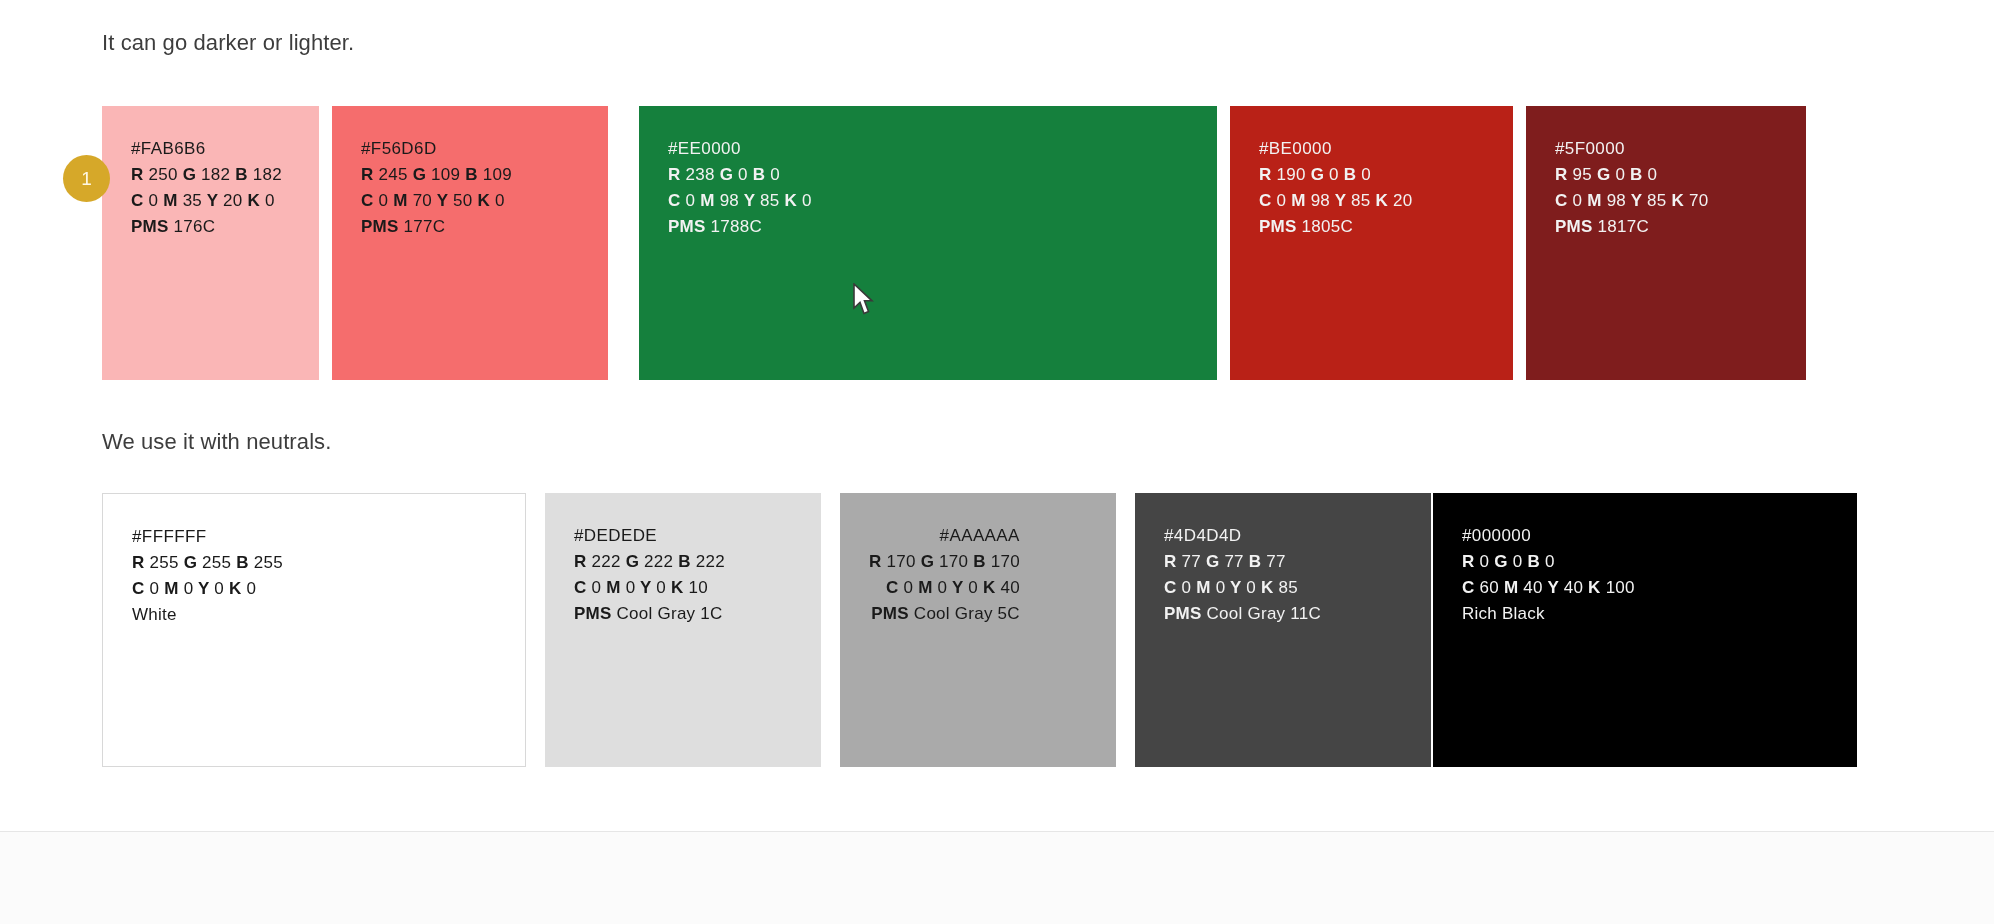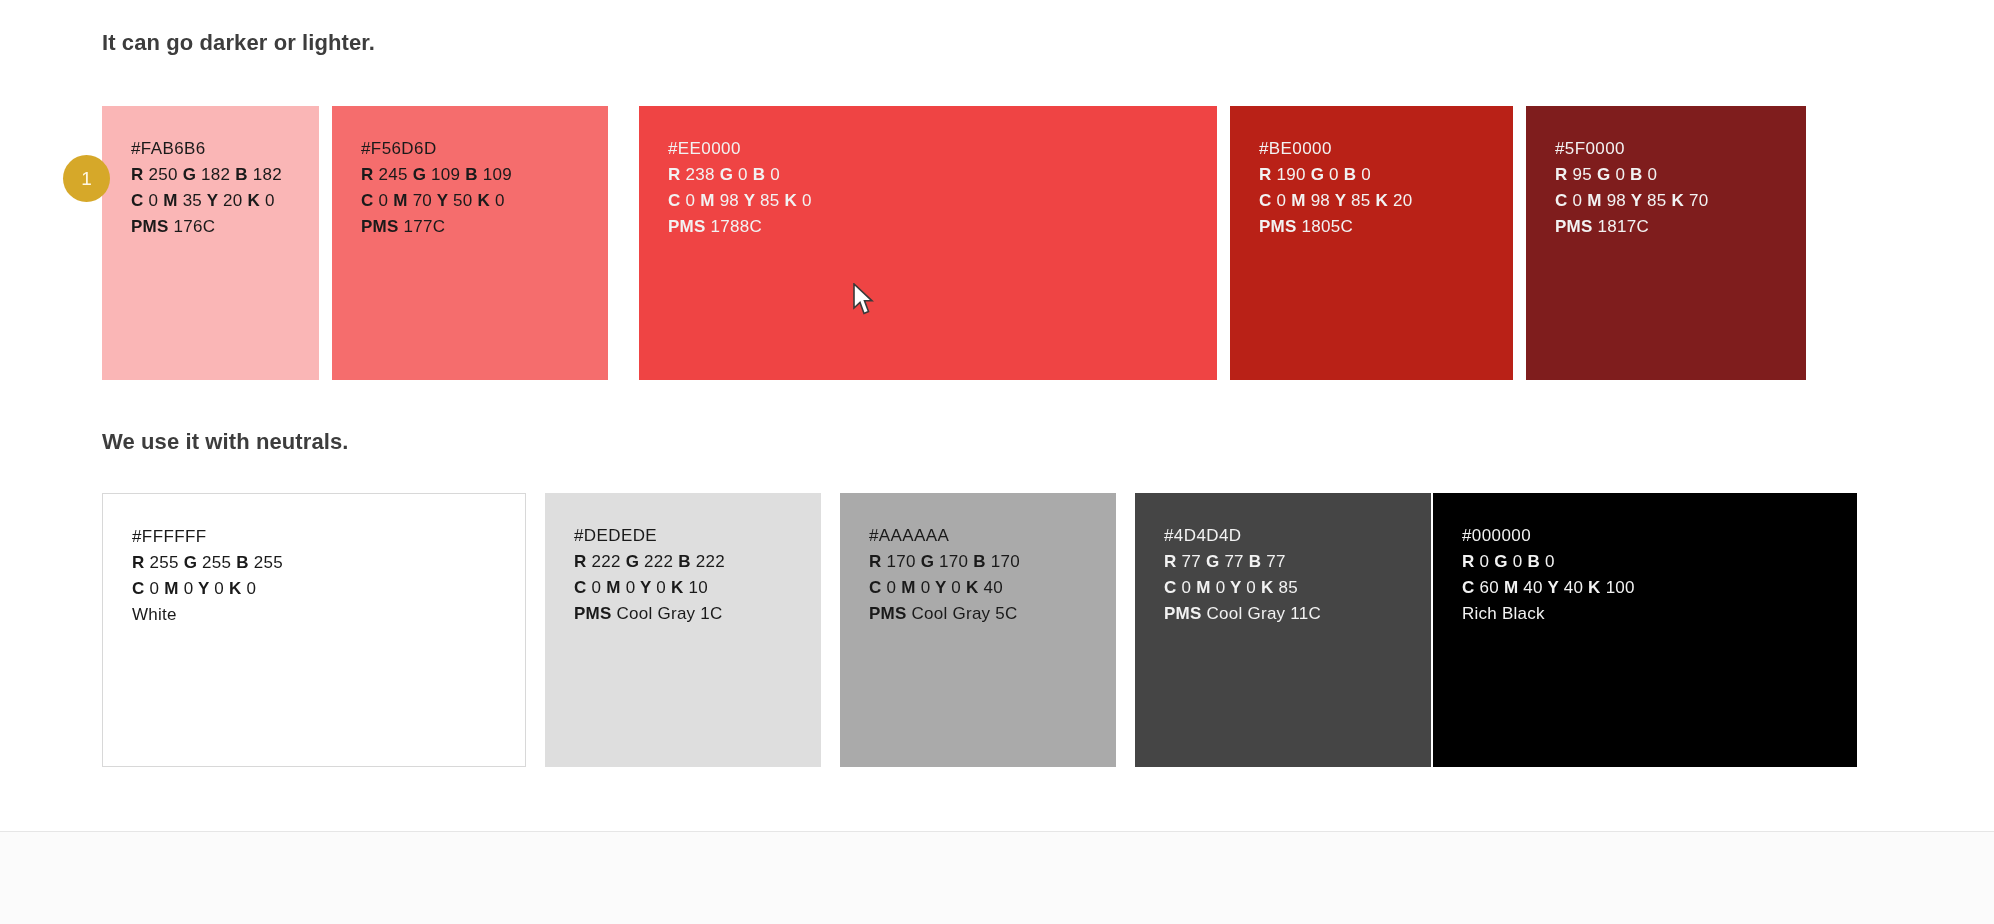--- a/index.html
+++ b/index.html
@@ -15,21 +15,21 @@
     position: relative;
     width: 1994px;
     height: 924px;
     background: #ffffff;
   }
 
   
   .section-heading {
     position: absolute;
     font-size: 22px;
-    font-weight: 700;
+    font-weight: 400;
     color: #3d3d3d;
     letter-spacing: 0.1px;
     white-space: nowrap;
   }
   #heading-darker-lighter { left: 102px; top: 30px; }
   #heading-neutrals      { left: 102px; top: 429px; }
 
   
   .swatch-row {
     position: absolute;
@@ -131,21 +131,21 @@
         </div>
       </div>
       <div class="swatch text-dark" style="background: rgb(245, 109, 109); width: 276px; margin-right: 31px;">
         <div class="swatch-info">
           <div class="swatch-line hexline">#F56D6D</div>
           <div class="swatch-line"><span>R</span> <span class="val">245</span> <span>G</span> <span class="val">109</span> <span>B</span> <span class="val">109</span></div>
           <div class="swatch-line"><span>C</span> <span class="val">0</span> <span>M</span> <span class="val">70</span> <span>Y</span> <span class="val">50</span> <span>K</span> <span class="val">0</span></div>
           <div class="swatch-line"><span>PMS</span> <span class="val">177C</span></div>
         </div>
       </div>
-      <div class="swatch text-light" style="background: #ef4444; width: 578px; margin-right: 13px;">
+      <div class="swatch text-light" style="background: #15803d; width: 578px; margin-right: 13px;">
         <div class="swatch-info">
           <div class="swatch-line hexline">#EE0000</div>
           <div class="swatch-line"><span>R</span> <span class="val">238</span> <span>G</span> <span class="val">0</span> <span>B</span> <span class="val">0</span></div>
           <div class="swatch-line"><span>C</span> <span class="val">0</span> <span>M</span> <span class="val">98</span> <span>Y</span> <span class="val">85</span> <span>K</span> <span class="val">0</span></div>
           <div class="swatch-line"><span>PMS</span> <span class="val">1788C</span></div>
         </div>
       </div>
       <div class="swatch text-light" style="background: rgb(185, 33, 23); width: 283px; margin-right: 13px;">
         <div class="swatch-info">
           <div class="swatch-line hexline">#BE0000</div>
@@ -176,21 +176,21 @@
         </div>
       </div>
       <div class="swatch text-dark" style="background: rgb(222, 222, 222); width: 276px; margin-right: 19px;">
         <div class="swatch-info">
           <div class="swatch-line hexline">#DEDEDE</div>
           <div class="swatch-line"><span>R</span> <span class="val">222</span> <span>G</span> <span class="val">222</span> <span>B</span> <span class="val">222</span></div>
           <div class="swatch-line"><span>C</span> <span class="val">0</span> <span>M</span> <span class="val">0</span> <span>Y</span> <span class="val">0</span> <span>K</span> <span class="val">10</span></div>
           <div class="swatch-line"><span>PMS</span> <span class="val">Cool Gray 1C</span></div>
         </div>
       </div>
-      <div class="swatch text-dark" style="background: rgb(170, 170, 170); width: 276px; margin-right: 19px;">
+      <div class="swatch text-dark" style="background: rgb(170, 170, 170); width: 276px; margin-right: 19px; text-align: right;">
         <div class="swatch-info">
           <div class="swatch-line hexline">#AAAAAA</div>
           <div class="swatch-line"><span>R</span> <span class="val">170</span> <span>G</span> <span class="val">170</span> <span>B</span> <span class="val">170</span></div>
           <div class="swatch-line"><span>C</span> <span class="val">0</span> <span>M</span> <span class="val">0</span> <span>Y</span> <span class="val">0</span> <span>K</span> <span class="val">40</span></div>
           <div class="swatch-line"><span>PMS</span> <span class="val">Cool Gray 5C</span></div>
         </div>
       </div>
       <div class="swatch text-light" style="background: rgb(69, 69, 69); width: 296px; margin-right: 2px; padding-left: 43px;">
         <div class="swatch-info">
           <div class="swatch-line hexline">#4D4D4D</div>

